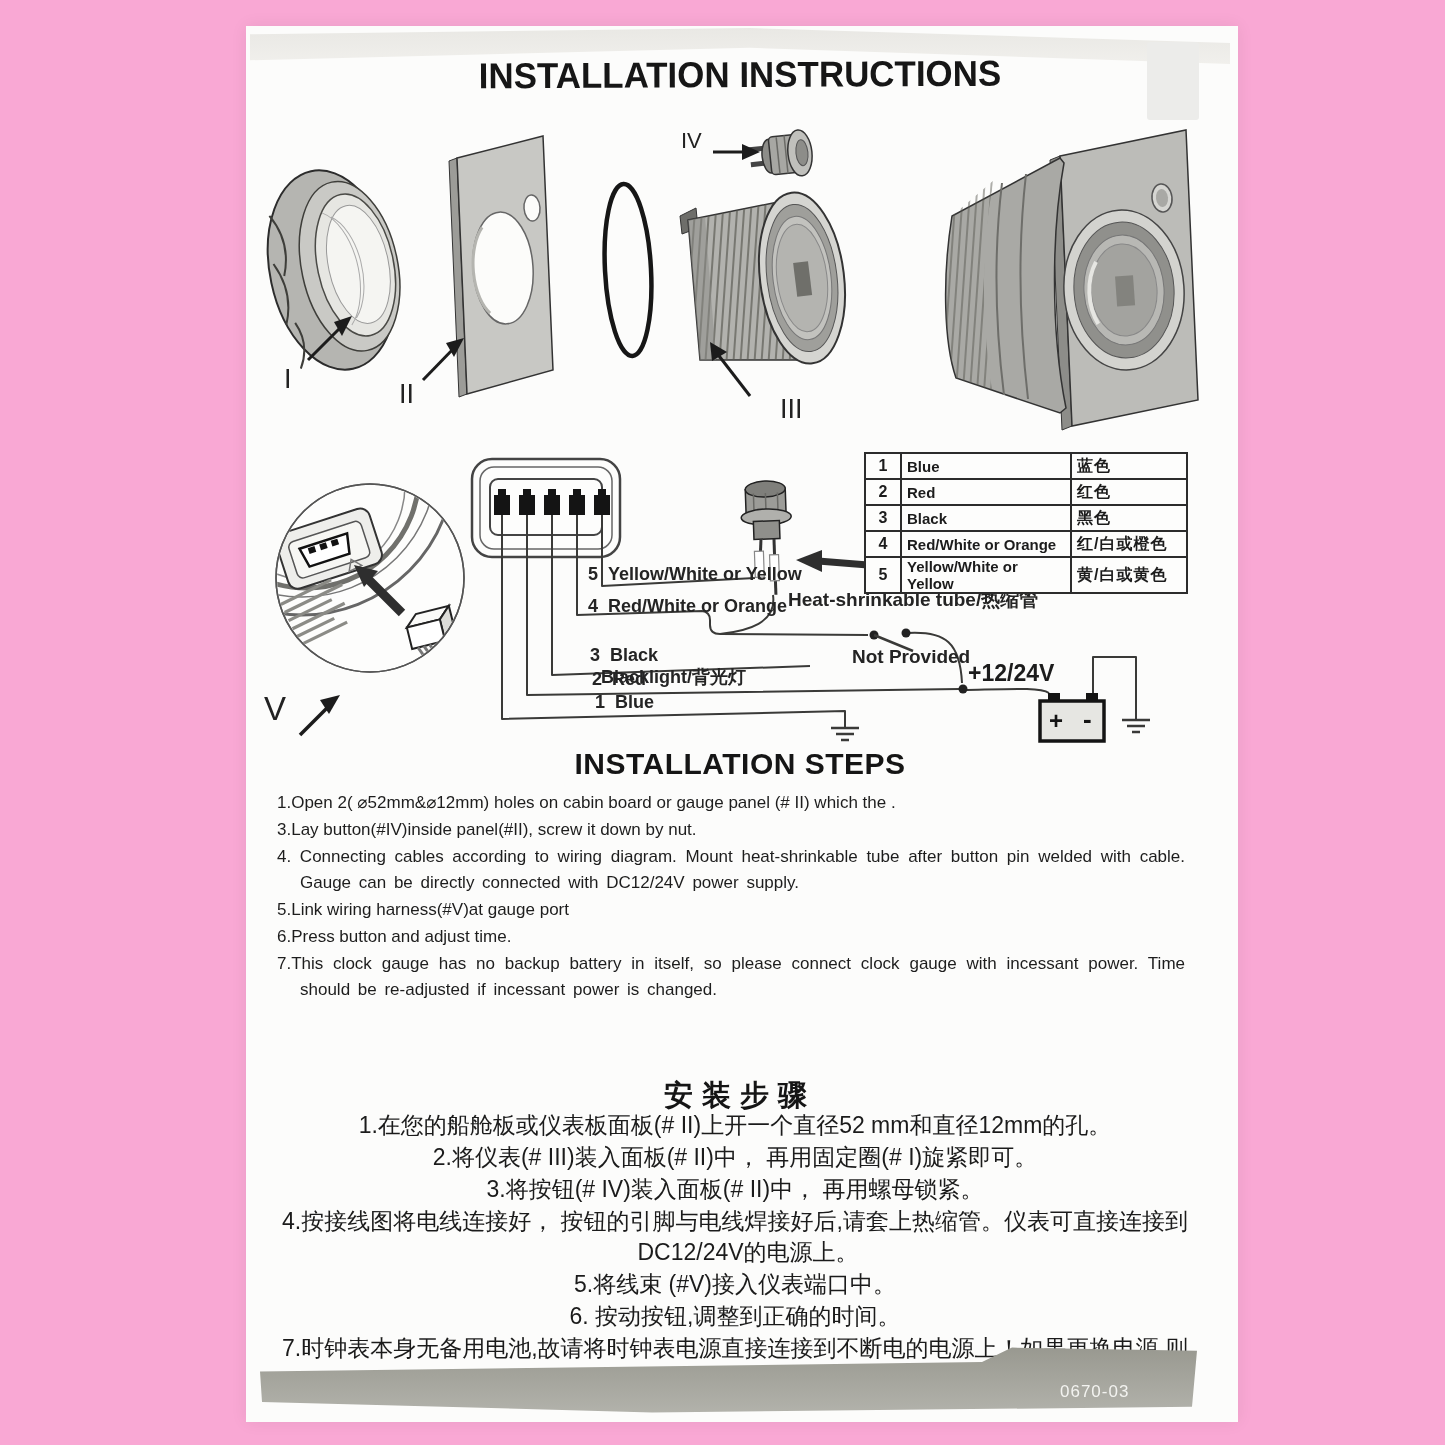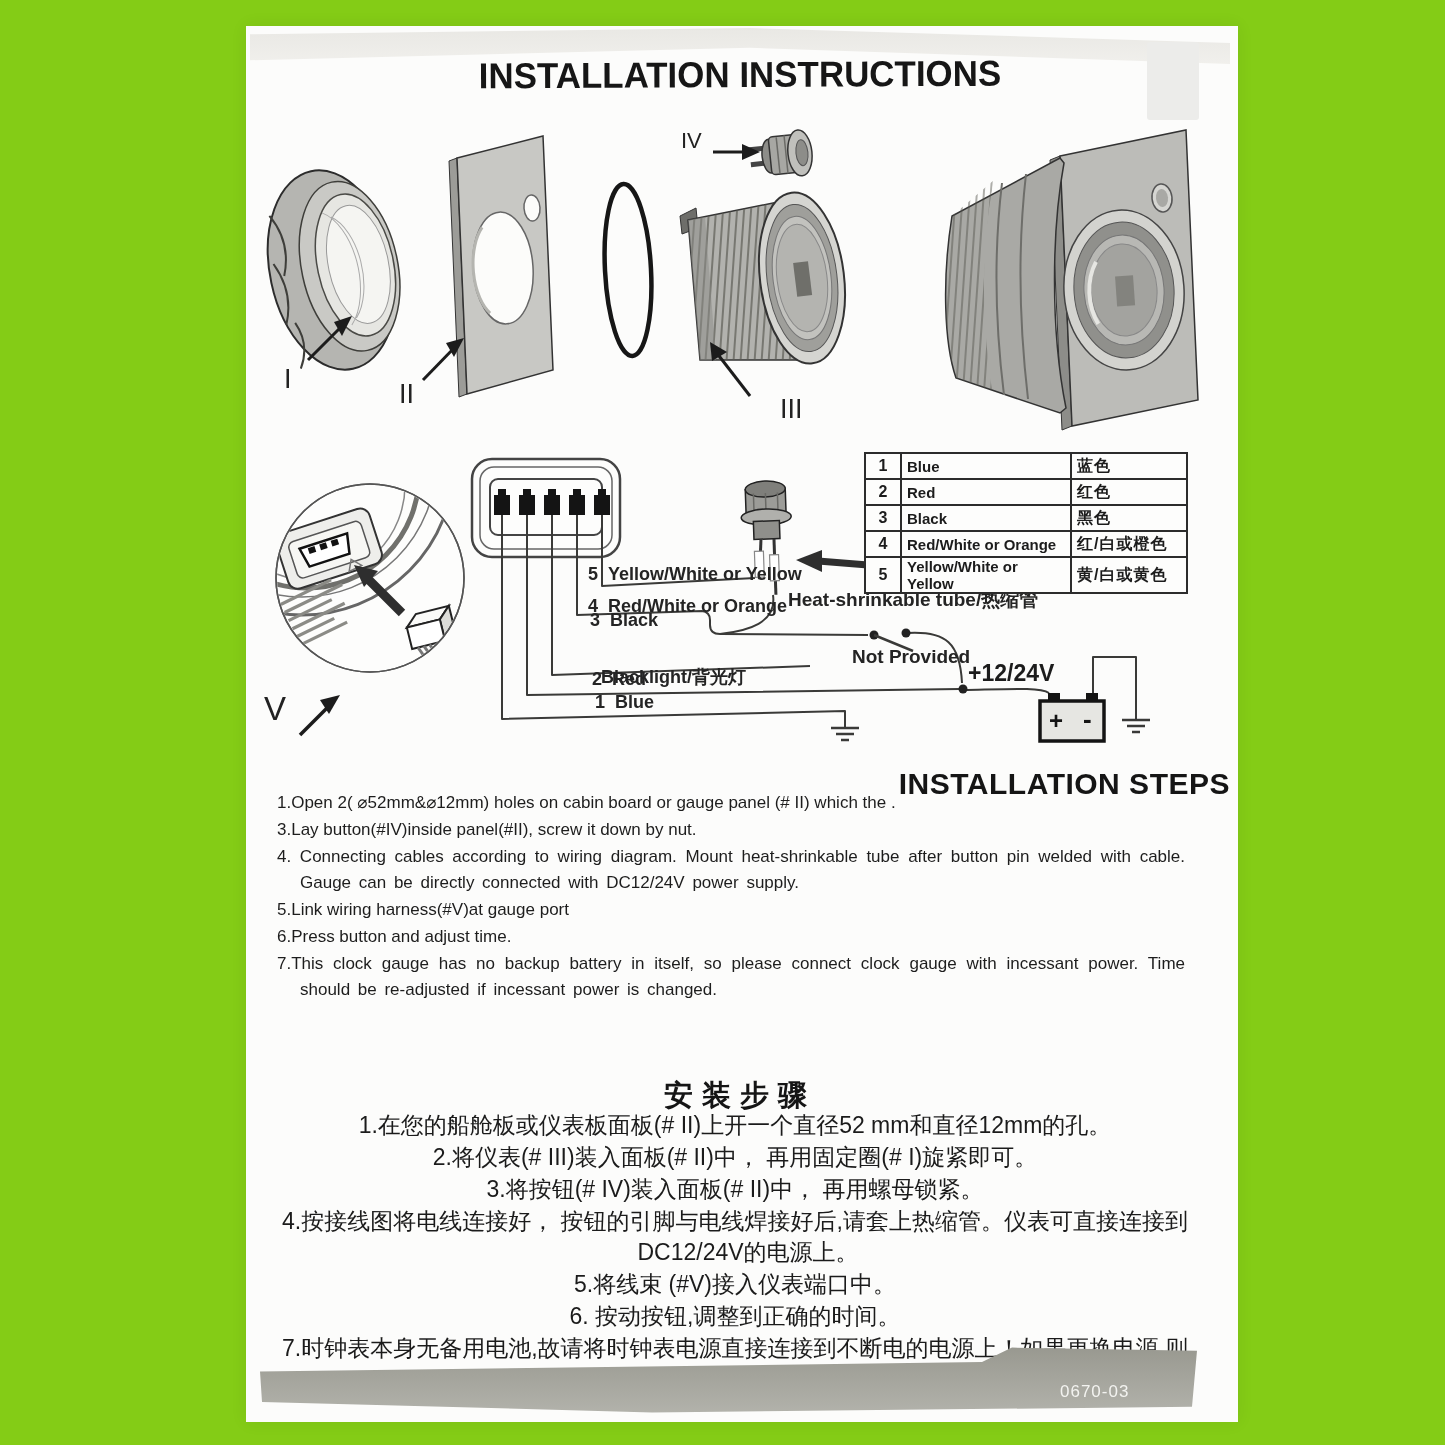--- a/index.html
+++ b/index.html
@@ -1,28 +1,28 @@
 <!DOCTYPE html>
 <html><head>
 <meta charset="utf-8">
 <style>
   html,body{margin:0;padding:0;background:#ffffff;}
-  #canvas{position:relative;width:1445px;height:1445px;background:#84cc16;overflow:hidden;
+  #canvas{position:relative;width:1445px;height:1445px;background:#f9a8d4;overflow:hidden;
           font-family:"Liberation Sans", sans-serif;color:#1e1e1e;}
   .abs{position:absolute;}
   #paper{left:246px;top:26px;width:992px;height:1396px;background:#fcfcfb;
          box-shadow:0 0 16px rgba(0,0,0,0.07);}
   #topband{left:250px;top:28px;width:980px;height:62px;
            background:linear-gradient(#e9e8e4,#f6f5f2);
            clip-path:polygon(0 10%,51% 0,100% 24%,100% 58%,51% 32%,0 52%);}
   #cornersmudge{left:1147px;top:42px;width:52px;height:78px;background:#ececea;border-radius:3px;}
   .title{left:250px;top:54px;width:980px;text-align:center;font-size:36px;font-weight:bold;
          letter-spacing:0px;transform:rotate(-0.3deg) scaleX(0.97);color:#161616;}
-  .h2en{left:250px;top:747px;width:980px;text-align:right;font-size:30px;font-weight:bold;
-        letter-spacing:0.5px;color:#151515;margin-top:20px;}
+  .h2en{left:250px;top:747px;width:980px;text-align:center;font-size:30px;font-weight:bold;
+        letter-spacing:0.5px;color:#151515;}
   .h2zh{left:250px;top:1076px;width:980px;text-align:center;font-size:29px;font-weight:bold;
         letter-spacing:9px;color:#151515;}
   .lbl{font-size:27px;color:#222;}
   .steps{left:277px;top:790px;width:908px;font-size:17px;line-height:26px;color:#1d1d1d;}
   .steps div{padding-left:23px;text-indent:-23px;margin-bottom:1px;}
   .steps .just{text-align:justify;word-spacing:3px;}
   .stepszh{left:277px;top:1110px;width:916px;font-size:23px;line-height:31px;color:#1b1b1b;text-align:center;}
   .stepszh div{padding-left:26px;text-indent:-26px;margin-bottom:1px;}
   .wl{position:absolute;font-size:18px;font-weight:bold;color:#242424;white-space:nowrap;}
   .wl .n{display:inline-block;margin-right:10px;}
@@ -251,21 +251,21 @@
     <g stroke="#3a3a38" stroke-width="2.5">
       <line x1="872" y1="275" x2="900" y2="275"></line>
         <line x1="877" y1="281" x2="895" y2="281"></line>
         <line x1="882" y1="287" x2="890" y2="287"></line>
     </g>
   </svg>
 
   <span class="wl" style="left:588px;top:564px;"><span class="n">5</span><span>Yellow/White or Yellow</span></span>
   <span class="wl" style="left:588px;top:596px;"><span class="n">4</span><span>Red/White or Orange</span></span>
   <span class="wl" style="left:601px;top:621px;margin-top:44px;"><span>Blacklight/背光灯</span></span>
-  <span class="wl" style="left:590px;top:610px;"><span class="n">3</span><span>Black</span></span>
+  <span class="wl" style="left:590px;top:645px;"><span class="n">3</span><span>Black</span></span>
   <span class="wl" style="left:592px;top:669px;"><span class="n">2</span><span>Red</span></span>
   <span class="wl" style="left:595px;top:692px;"><span class="n">1</span><span>Blue</span></span>
   <span class="note" style="left:788px;top:587px;">Heat-shrinkable tube/热缩管</span>
   <span class="note" style="left:852px;top:646px;">Not Provided</span>
   <span class="pow" style="left:968px;top:660px;">+12/24V</span>
 
   <table class="ct">
     <tbody>
         <tr>
           <td class="num">1</td>

